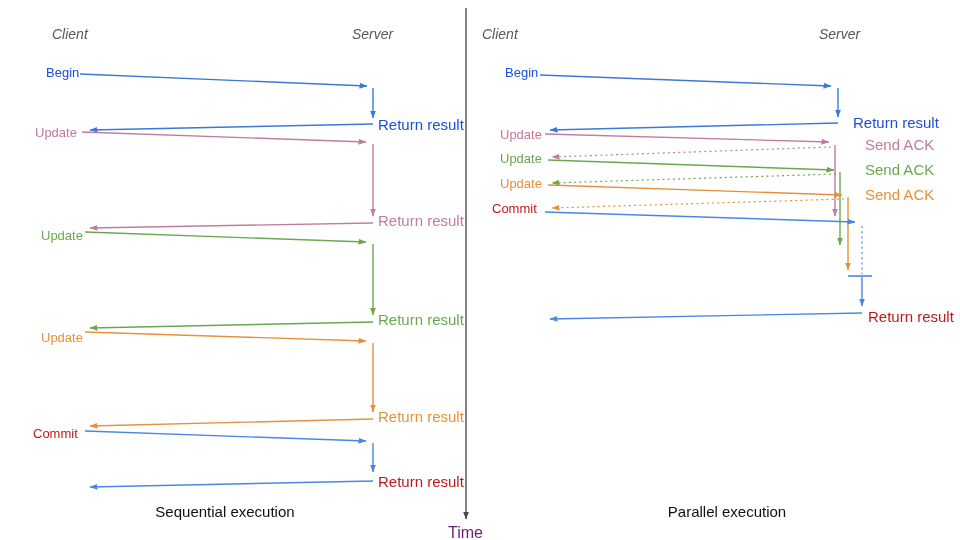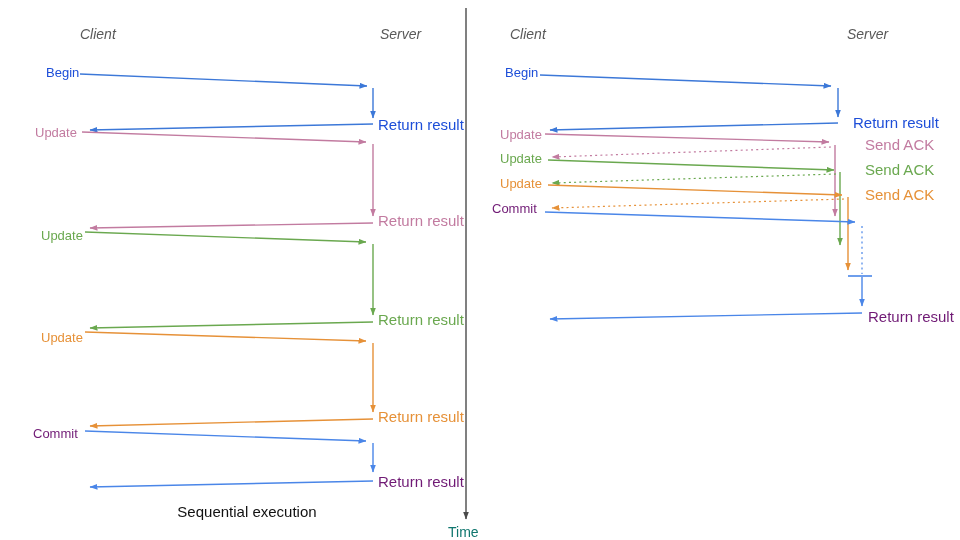--- a/index.html
+++ b/index.html
@@ -2,26 +2,26 @@
 <html><head>
 <meta charset="utf-8">
 <style>
   html,body{margin:0;padding:0;background:#fff;}
   .stage{
     position:relative;width:960px;height:540px;background:#fff;overflow:hidden;
     font-family:"Liberation Sans", sans-serif;
   }
   .stage svg{position:absolute;left:0;top:0;}
   .lbl{position:absolute;font-size:13px;line-height:1;white-space:nowrap;}
-  .hdr{font-size:14px;font-style:italic;color:#595959;margin-left:28px;}
+  .hdr{font-size:14px;font-style:italic;color:#595959;}
   .resp{font-size:15px;}
   .caption{font-size:15px;color:#111;text-align:center;width:250px;}
-  .time{font-size:14px;color:#0f766e;}
+  .time{font-size:16px;color:#701a75;}
   .c-b1{color:#1d4ed8;}
-  .c-b2{color:#701a75;text-align:right;}
+  .c-b2{color:#b91c1c;text-align:right;}
   .c-pk{color:#c27ba0;}
   .c-gr{color:#6aa84f;}
   .c-or{color:#e69138;}
   path{fill:none;stroke-width:1.4;}
   path.dash{stroke-dasharray:2 3.2;stroke-width:1.2;}
   path.bar{stroke-width:1.6;}
 </style>
 </head>
 <body>
 
@@ -119,21 +119,21 @@
 
   <span class="lbl c-gr" style="left:41px;top:229px;">Update</span>
   <span class="lbl resp c-gr" style="left:378px;top:312px;">Return result</span>
 
   <span class="lbl c-or" style="left:41px;top:331px;">Update</span>
   <span class="lbl resp c-or" style="left:378px;top:409px;">Return result</span>
 
   <span class="lbl c-b2" style="left:33px;top:427px;">Commit</span>
   <span class="lbl resp c-b2" style="left:378px;top:474px;">Return result</span>
 
-  <span class="lbl caption" style="left:122px;top:504px;">Sequential execution</span>
+  <span class="lbl caption" style="left:100px;top:504px;">Sequential execution</span>
 
   <span class="lbl time" style="left:448px;top:525px;">Time</span>
 
   <span class="lbl hdr" style="left:482px;top:27px;">Client</span>
   <span class="lbl hdr" style="left:819px;top:27px;">Server</span>
 
   <span class="lbl c-b1" style="left:505px;top:66px;">Begin</span>
   <span class="lbl resp c-b1" style="left:853px;top:115px;">Return result</span>
 
   <span class="lbl c-pk" style="left:500px;top:128px;">Update</span>
@@ -141,14 +141,15 @@
 
   <span class="lbl c-gr" style="left:500px;top:152px;">Update</span>
   <span class="lbl resp c-gr" style="left:865px;top:162px;">Send ACK</span>
 
   <span class="lbl c-or" style="left:500px;top:177px;">Update</span>
   <span class="lbl resp c-or" style="left:865px;top:187px;">Send ACK</span>
 
   <span class="lbl c-b2" style="left:492px;top:202px;">Commit</span>
   <span class="lbl resp c-b2" style="left:868px;top:309px;">Return result</span>
 
+  <span class="lbl caption" style="left:602px;top:504px;">Parallel execution</span>
 
 </div>
 
 </body></html>

